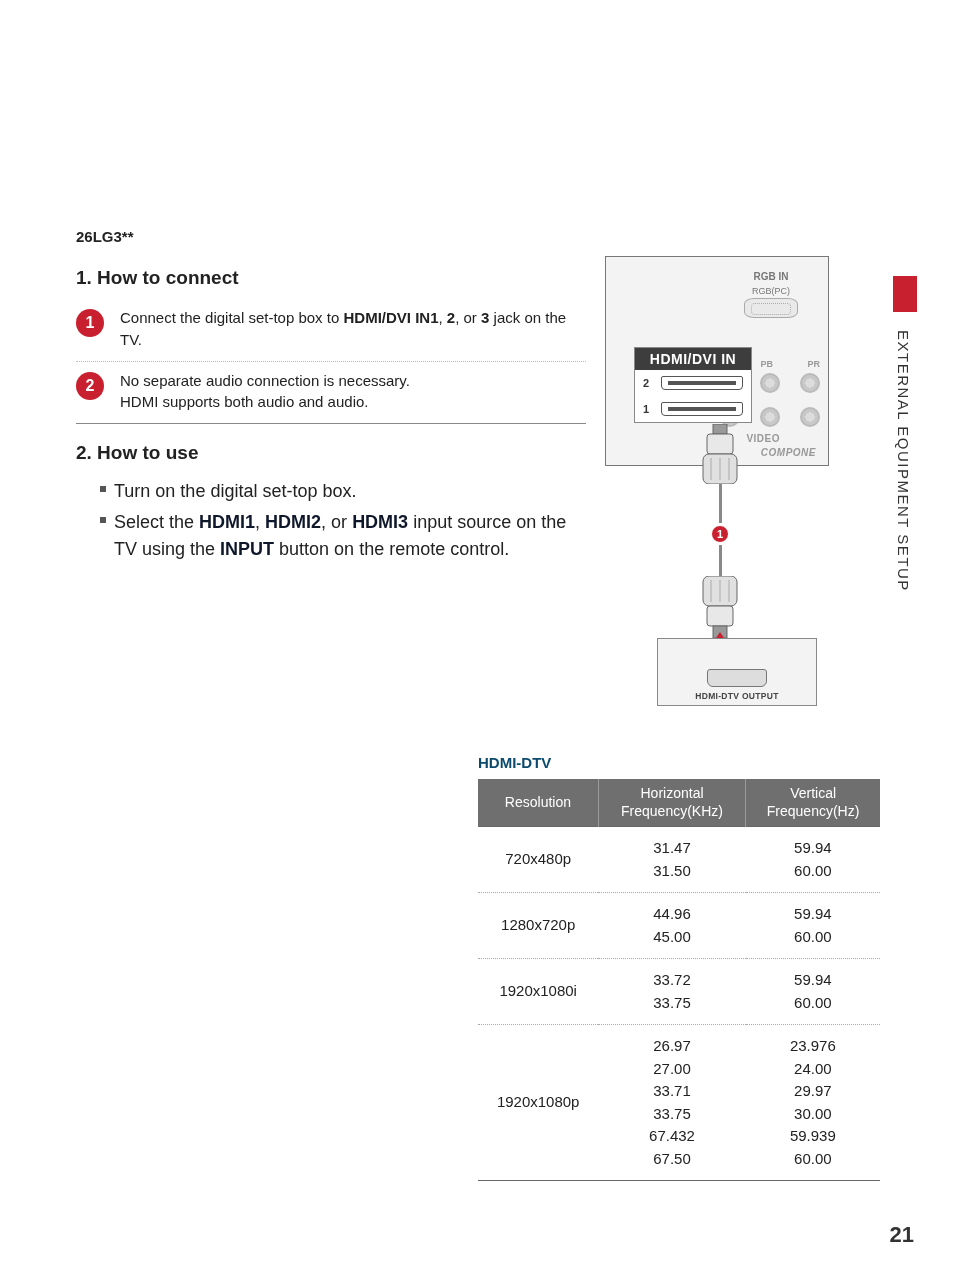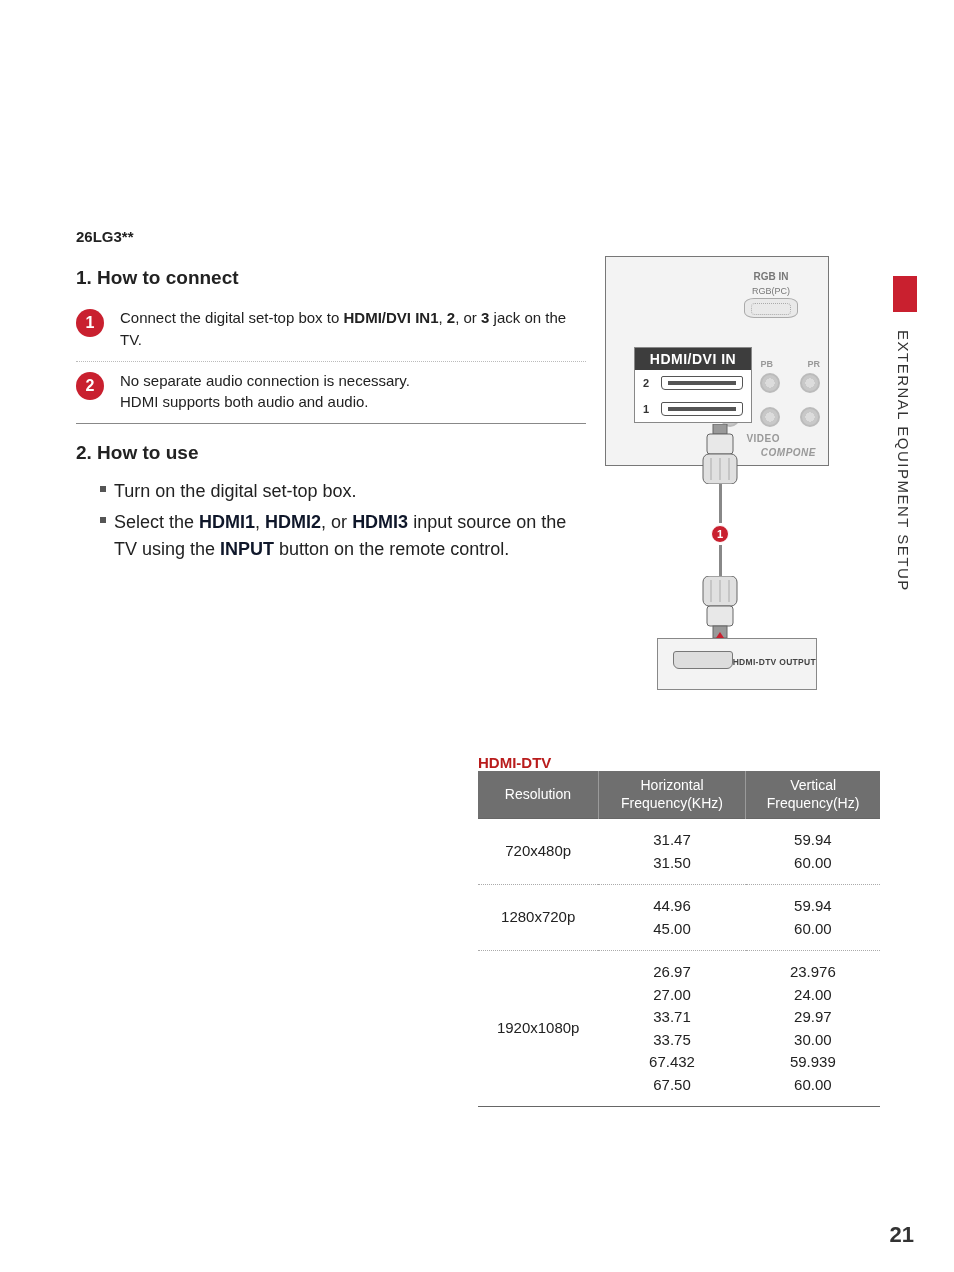--- a/index.html
+++ b/index.html
@@ -225,43 +225,43 @@
   }
   .plug {
     position:absolute; left:92px;
     width:46px;
   }
   .plug-top { top:168px; }
   .plug svg { display:block; }
 
   .stb-box {
     position:absolute; left:52px; top:382px;
-    width:160px; height:52px;
+    width:160px; height:68px;
     border:1.5px solid #888;
     background:#f3f3f3;
-    display:flex; flex-direction:row; align-items:center; justify-content:flex-end;
+    display:flex; flex-direction:column; align-items:center; justify-content:flex-end;
     padding-bottom:4px;
   }
   .stb-plate{
     width:60px;height:18px;border:1px solid #777;background:#ddd;
     border-radius:3px 3px 6px 6px;
     margin-bottom:4px;
   }
   .stb-label{
     font-size:8.5px; font-weight:700; color:#444; letter-spacing:0.3px;
   }
 
   
   .table-area{
     position:absolute;
     left:478px; top:754px;
     width:402px;
   }
   .table-title{
-    font-size:15px; font-weight:700; color:#b91c1c;
+    font-size:15px; font-weight:700; margin-bottom:8px; color:#0c4a6e;
   }
   table.freq {
     width:100%;
     border-collapse:collapse;
     font-size:15px;
     border-bottom:1.5px solid #666;
   }
   table.freq thead th{
     background:#6f6f6f;
     color:#fff;
@@ -418,19 +418,24 @@
           <td>720x480p</td>
           <td>31.47<br>31.50</td>
           <td>59.94<br>60.00</td>
         </tr>
         <tr>
           <td>1280x720p</td>
           <td>44.96<br>45.00</td>
           <td>59.94<br>60.00</td>
         </tr>
         <tr>
+          <td>1920x1080i</td>
+          <td>33.72<br>33.75</td>
+          <td>59.94<br>60.00</td>
+        </tr>
+        <tr>
           <td>1920x1080p</td>
           <td>26.97<br>27.00<br>33.71<br>33.75<br>67.432<br>67.50</td>
           <td>23.976<br>24.00<br>29.97<br>30.00<br>59.939<br>60.00</td>
         </tr>
       </tbody>
   </table>
 </div>
 
 </body></html>

